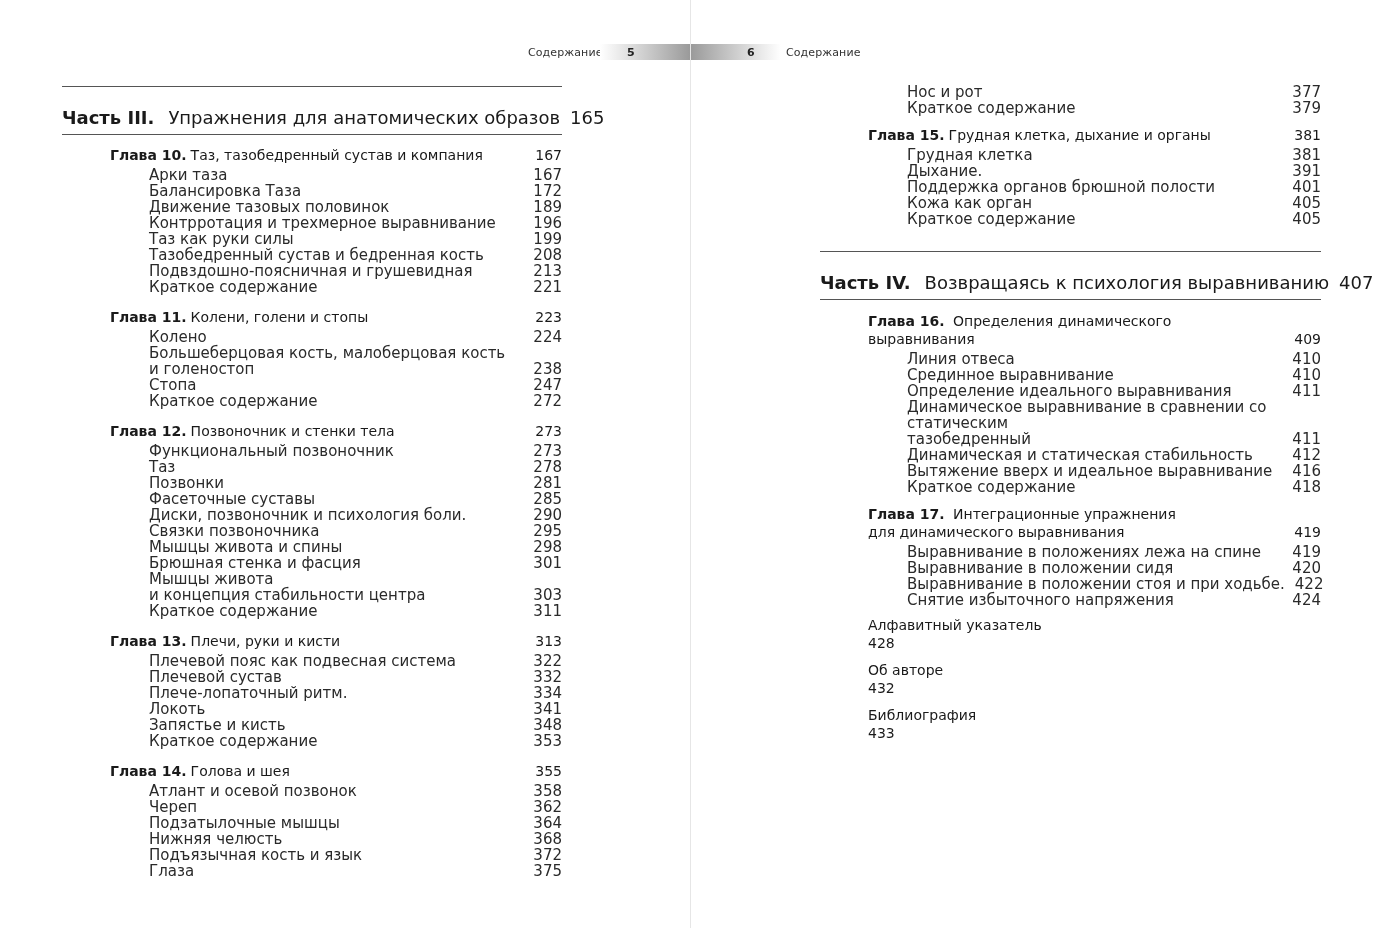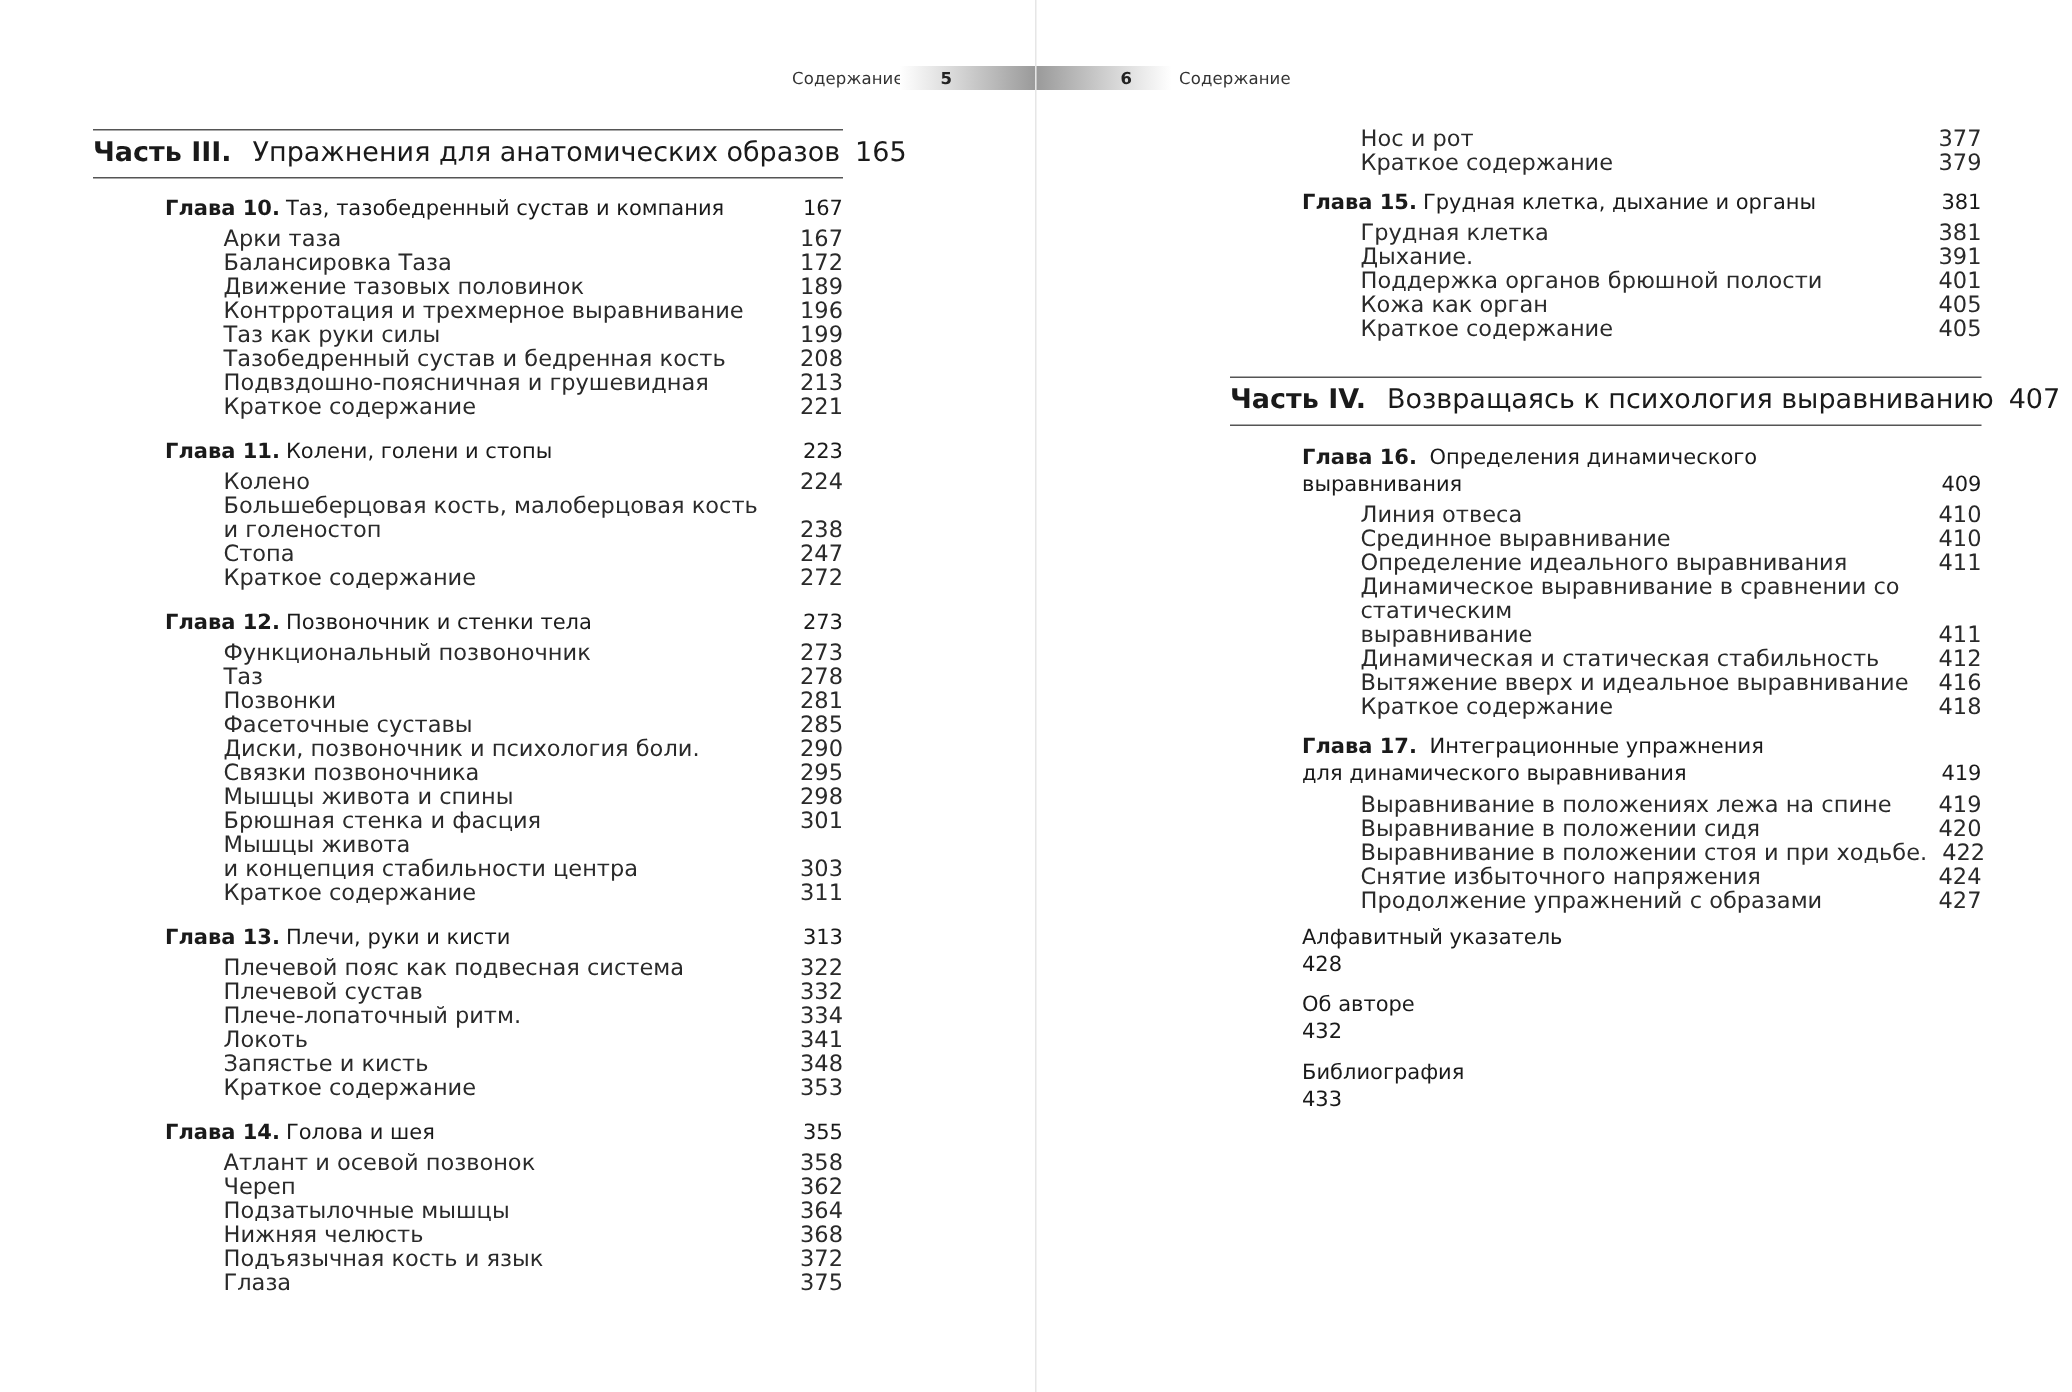--- a/index.html
+++ b/index.html
@@ -15,21 +15,21 @@
   .rh-bar.left { left: 600px; width: 90px; background: linear-gradient(to right, #ffffff 0%, #d8d8d8 40%, #9a9a9a 100%); }
   .rh-bar.right { left: 691px; width: 90px; background: linear-gradient(to left, #ffffff 0%, #d8d8d8 40%, #9a9a9a 100%); }
   .rh-num { position: absolute; top: 46px; font-size: 11px; font-weight: bold; color: #222; }
 
   .page { position: absolute; }
   .page.left { left: 62px; top: 86px; width: 500px; }
   .page.right { left: 820px; top: 84px; width: 501px; }
 
   .part {
     border-top: 1px solid #555; border-bottom: 1px solid #555;
-    display: flex; align-items: baseline; padding: 4px 0 5px; margin-bottom: 11px;
+    display: flex; align-items: baseline; padding: 20px 0 5px; margin-bottom: 11px;
     font-size: 18px; line-height: 22px;
   }
   .part .plabel { font-weight: bold; white-space: nowrap; margin-right: 14px; }
   .part .ptitle { white-space: nowrap; }
 
   .leader { flex: 1; overflow: hidden; white-space: nowrap; position: relative; min-width: 10px; }
   .leader::after {
     content: ". . . . . . . . . . . . . . . . . . . . . . . . . . . . . . . . . . . . . . . . . . . . . . . . . . . . . . . . . . . . . . . . . . . . . . . . . . . . . . . . . . . . . . . . . . . . . . . . . . . . . . . . . . . . . . . . . . . . . . . . . . . . . . . . . . . . . . . . . . . . . . . . . . . . . .";
     position: absolute; right: 0; padding-left: 2px; white-space: nowrap; letter-spacing: 1px;
   }
@@ -382,21 +382,21 @@
           <span class="leader"></span>
           <span class="pnum">410</span>
         </div>
         <div class="sec">
           <span class="stitle">Определение идеального выравнивания</span>
           <span class="leader"></span>
           <span class="pnum">411</span>
         </div>
         <div class="sec first-line">Динамическое выравнивание в сравнении со статическим</div>
         <div class="sec">
-          <span class="stitle">выравнивание</span>
+          <span class="stitle">тазобедренный</span>
           <span class="leader"></span>
           <span class="pnum">411</span>
         </div>
         <div class="sec">
           <span class="stitle">Динамическая и статическая стабильность</span>
           <span class="leader"></span>
           <span class="pnum">412</span>
         </div>
         <div class="sec">
           <span class="stitle">Вытяжение вверх и идеальное выравнивание</span>
@@ -437,25 +437,20 @@
         <div class="sec">
           <span class="stitle">Выравнивание в положении стоя и при ходьбе.</span>
           <span class="leader"></span>
           <span class="pnum">422</span>
         </div>
         <div class="sec">
           <span class="stitle">Снятие избыточного напряжения</span>
           <span class="leader"></span>
           <span class="pnum">424</span>
         </div>
-        <div class="sec">
-          <span class="stitle">Продолжение упражнений с образами</span>
-          <span class="leader"></span>
-          <span class="pnum">427</span>
-        </div>
       </div>
   </div>
 
   <div class="back" id="back-matter">
       <div class="back-item">
         <span class="btitle">Алфавитный указатель</span>
         <span class="leader"></span>
         <span class="pnum">428</span>
       </div>
       <div class="back-item">

